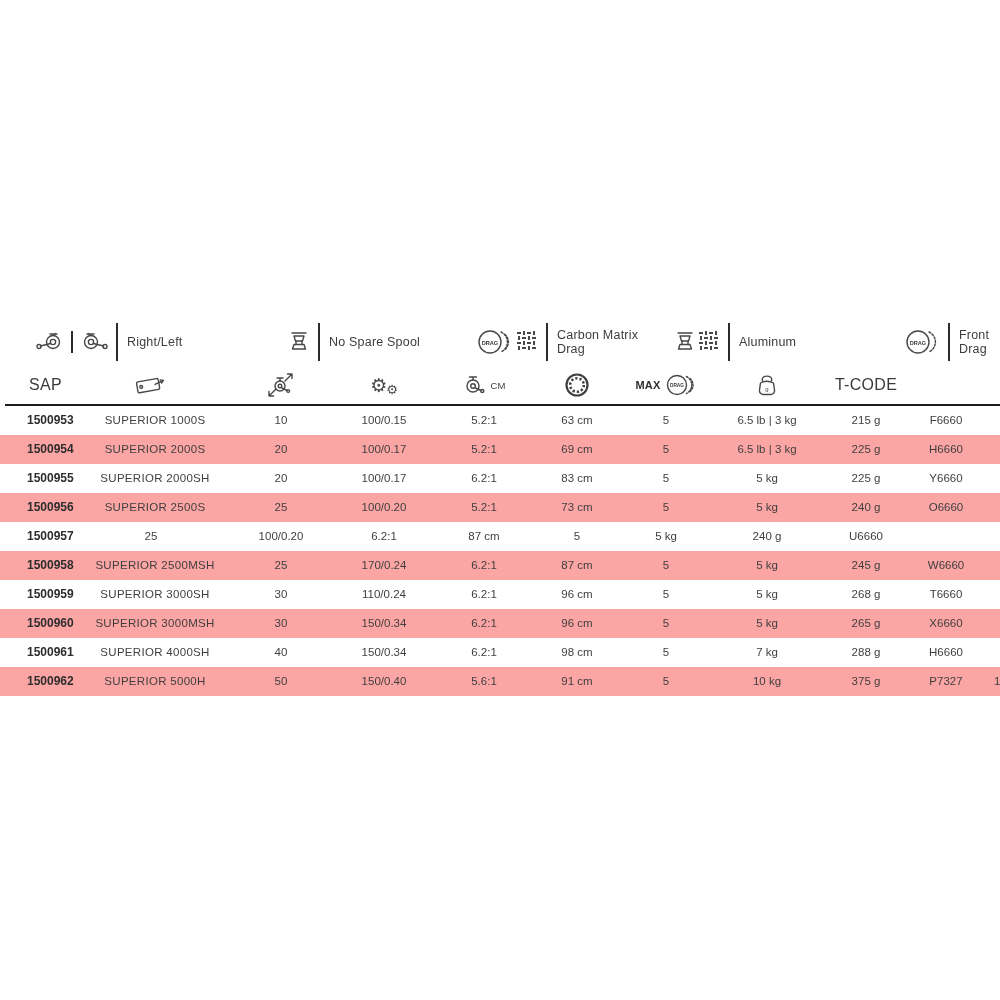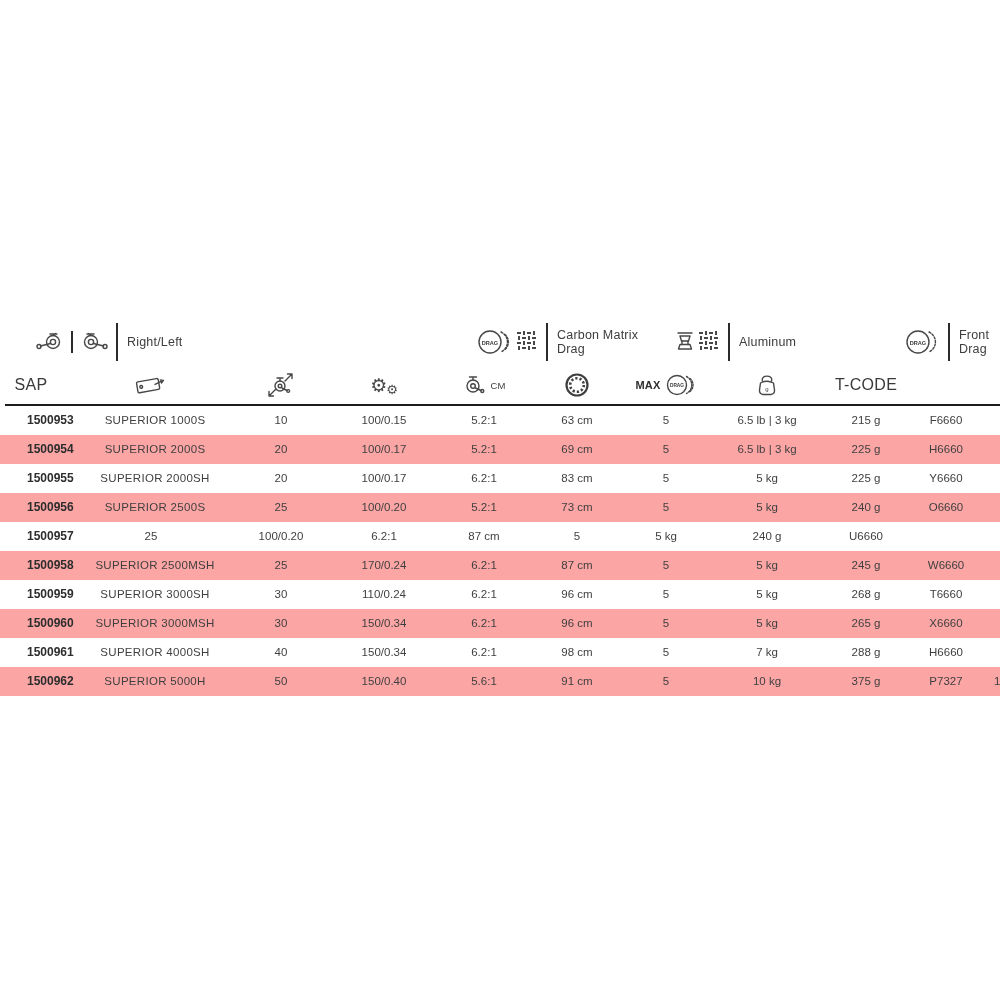--- a/index.html
+++ b/index.html
@@ -16,21 +16,21 @@
   .lg-bar.short{height:22px;margin:0 5px;}
   .lg-label{font-size:12.5px;color:#3d3d3d;letter-spacing:.2px;line-height:14px;}
   .lg-label.wrap{width:82px;white-space:normal;}
 
   
   .grid{display:grid;grid-template-columns:62px 178px 82px 124px 76px 110px 68px 134px 64px 96px 6px;}
 
   
   #thead{position:absolute;top:366px;left:0;width:1000px;height:38px;}
   #thead .th{display:flex;align-items:center;justify-content:center;height:38px;gap:4px;}
-  #thead .th.left{justify-content:center;}
+  #thead .th.left{justify-content:flex-end;}
   .h-big{font-size:16px;color:#3a3a3a;letter-spacing:.3px;}
   .h-small{font-size:9.5px;color:#3d3d3d;letter-spacing:.2px;}
   .h-max{font-size:11px;font-weight:bold;color:#2e2e2e;letter-spacing:.2px;}
   #header-line{position:absolute;top:404px;left:5px;width:995px;height:2px;background:#1d1d1d;}
 
   
   #tbody{position:absolute;top:406px;left:0;width:1000px;}
   .tr{height:29px;}
   .tr.alt{background:#fca5a5;}
   .td{font-size:11.5px;line-height:29px;text-align:center;color:#3f3f3f;
@@ -63,20 +63,32 @@
             <circle class="stroke" cx="13" cy="11" r="2.6"></circle>
           <path class="stroke" d="M13 4.5 L10.5 2.5 M9 3 L16 3"></path>
           <path class="stroke" d="M15.5 12.5 L25.5 15"></path>
             <circle class="stroke" cx="27" cy="15.5" r="2"></circle>
         </svg>
       </span>
       <span class="lg-bar"></span>
       <span class="lg-label">Right/Left</span>
     </div>
 
+    <div class="lg-item" style="left:288px;">
+      <span>
+        <svg width="22" height="24" viewBox="0 0 22 24">
+          <path class="stroke" d="M4 3 L18 3"></path>
+          <path class="stroke" d="M6 6 L16 6 L14.5 11 L7.5 11 Z"></path>
+          <path class="stroke" d="M8 11 L8 14.5 M14 11 L14 14.5"></path>
+          <path class="stroke" d="M6 14.5 L16 14.5 L17.5 19 L4.5 19 Z"></path>
+        </svg>
+      </span>
+      <span class="lg-bar"></span>
+      <span class="lg-label">No Spare Spool</span>
+    </div>
 
     <div class="lg-item" style="left:476px;">
       <span>
         <svg width="38" height="28" viewBox="0 0 38 28">
           <circle class="stroke" cx="14" cy="14" r="11"></circle>
           <path class="stroke" style="stroke-dasharray:2 1.6" d="M25 4 A11 11 0 0 1 25 24"></path>
           <path class="stroke" style="stroke-dasharray:2 1.6" d="M29 6.5 A10 10 0 0 1 29 21.5"></path>
           <text x="14" y="16.5" text-anchor="middle" font-size="5.6" font-weight="bold" fill="#3a3a3a" font-family="Liberation Sans, sans-serif">DRAG</text>
         </svg>
       </span>

